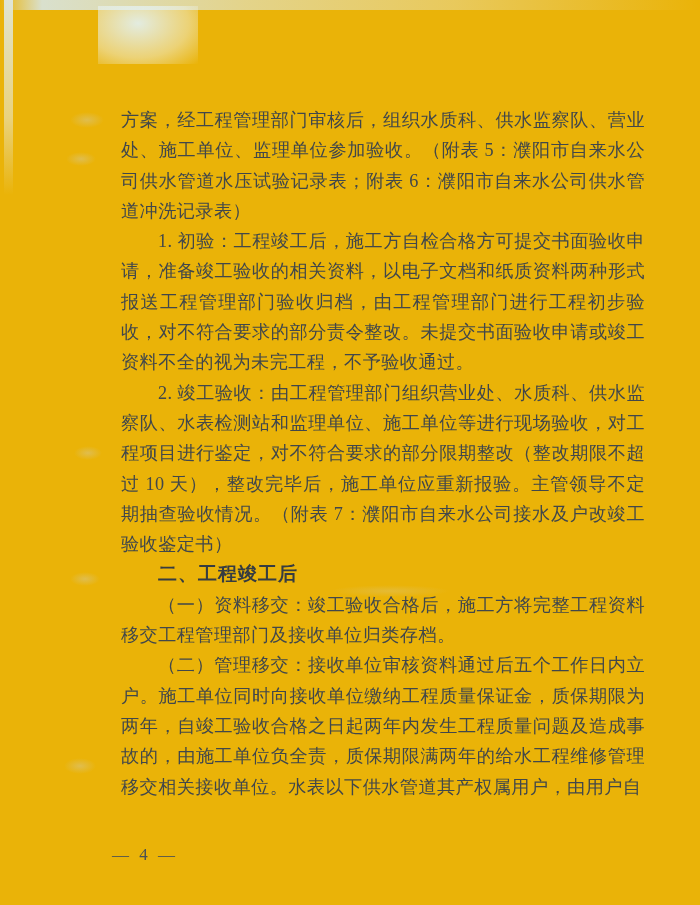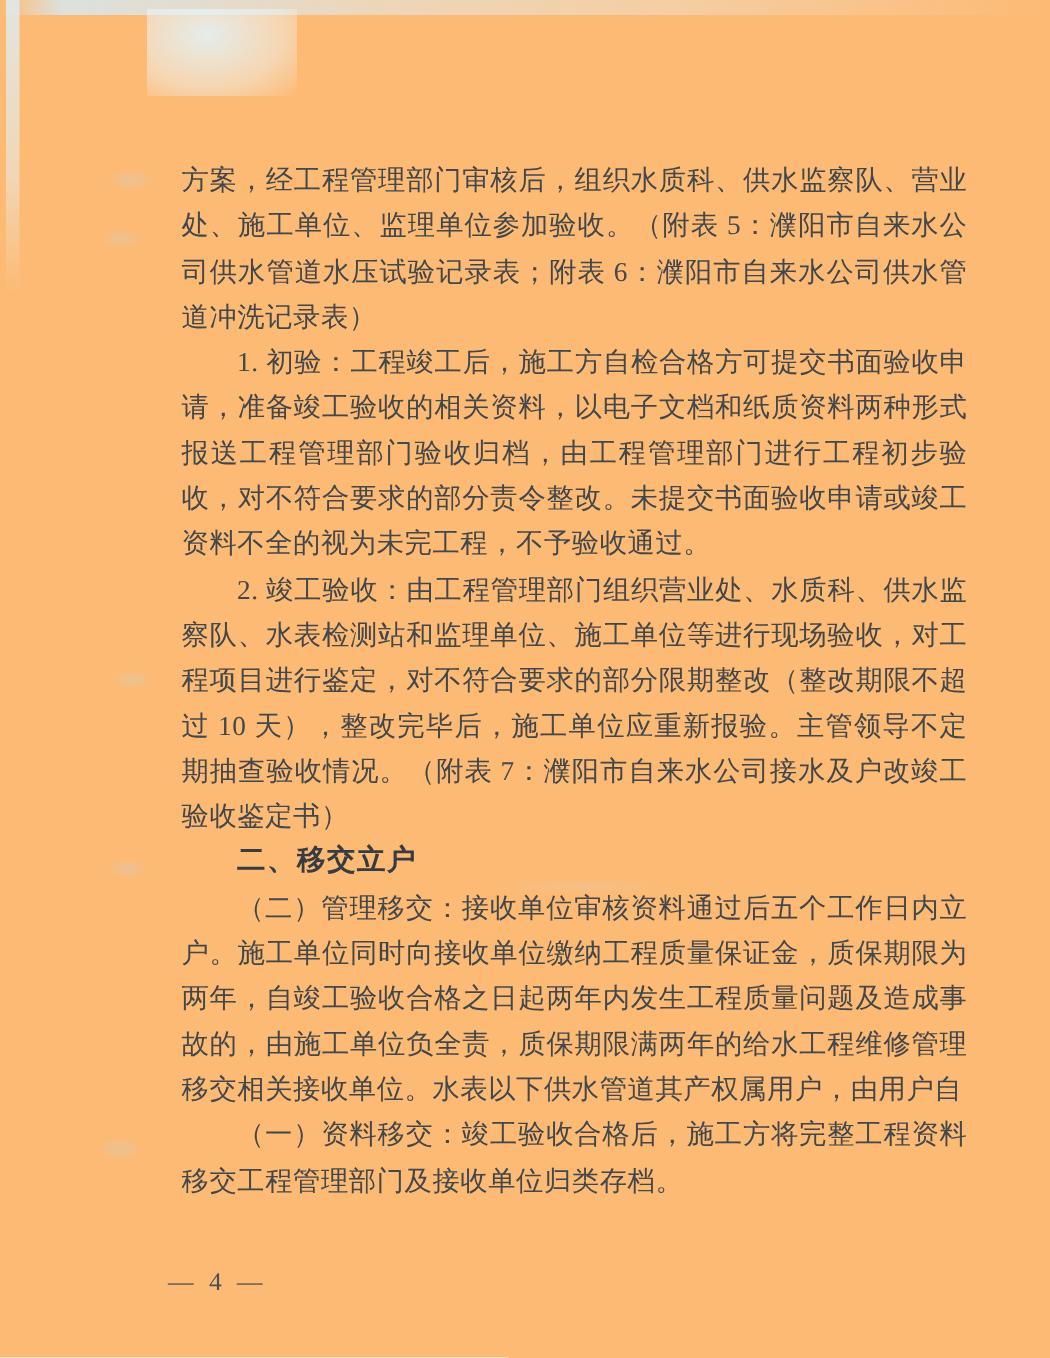--- a/index.html
+++ b/index.html
@@ -4,21 +4,21 @@
 <style>
   html, body {
     margin: 0;
     padding: 0;
     background: #ffffff;
   }
   .page {
     position: relative;
     width: 700px;
     height: 905px;
-    background: #fdba74;
+    background: #eab308;
     overflow: hidden;
     font-family: "Liberation Serif", "DejaVu Serif", serif;
   }
   
   .scan-tint-top {
     position: absolute;
     left: 0; top: 0;
     width: 700px; height: 10px;
     background: linear-gradient(90deg, rgba(220,235,242,0.0) 0%, rgba(214,232,240,0.85) 6%, rgba(222,238,245,0.55) 35%, rgba(230,242,248,0.35) 65%, rgba(255,255,255,0) 100%);
   }
@@ -102,20 +102,20 @@
   <div class="smudge s2"></div>
   <div class="smudge s3"></div>
   <div class="smudge s4"></div>
   <div class="smudge s5"></div>
   <div class="smudge s6"></div>
 
   <div class="content">
     <p>方案，经工程管理部门审核后，组织水质科、供水监察队、营业处、施工单位、监理单位参加验收。（附表 5：濮阳市自来水公司供水管道水压试验记录表；附表 6：濮阳市自来水公司供水管道冲洗记录表）</p>
     <p class="para-indent">1. 初验：工程竣工后，施工方自检合格方可提交书面验收申请，准备竣工验收的相关资料，以电子文档和纸质资料两种形式报送工程管理部门验收归档，由工程管理部门进行工程初步验收，对不符合要求的部分责令整改。未提交书面验收申请或竣工资料不全的视为未完工程，不予验收通过。</p>
     <p class="para-indent">2. 竣工验收：由工程管理部门组织营业处、水质科、供水监察队、水表检测站和监理单位、施工单位等进行现场验收，对工程项目进行鉴定，对不符合要求的部分限期整改（整改期限不超过 10 天），整改完毕后，施工单位应重新报验。主管领导不定期抽查验收情况。（附表 7：濮阳市自来水公司接水及户改竣工验收鉴定书）</p>
-    <p class="heading-bold">二、移交立户</p>
+    <p class="heading-bold">二、工程竣工后</p>
+    <p class="para-indent">（一）资料移交：竣工验收合格后，施工方将完整工程资料移交工程管理部门及接收单位归类存档。</p>
     <p class="para-indent">（二）管理移交：接收单位审核资料通过后五个工作日内立户。施工单位同时向接收单位缴纳工程质量保证金，质保期限为两年，自竣工验收合格之日起两年内发生工程质量问题及造成事故的，由施工单位负全责，质保期限满两年的给水工程维修管理移交相关接收单位。水表以下供水管道其产权属用户，由用户自</p>
-    <p class="para-indent">（一）资料移交：竣工验收合格后，施工方将完整工程资料移交工程管理部门及接收单位归类存档。</p>
   </div>
 
   <div class="page-footer">— 4 —</div>
 
 </div>
 
 </body></html>

